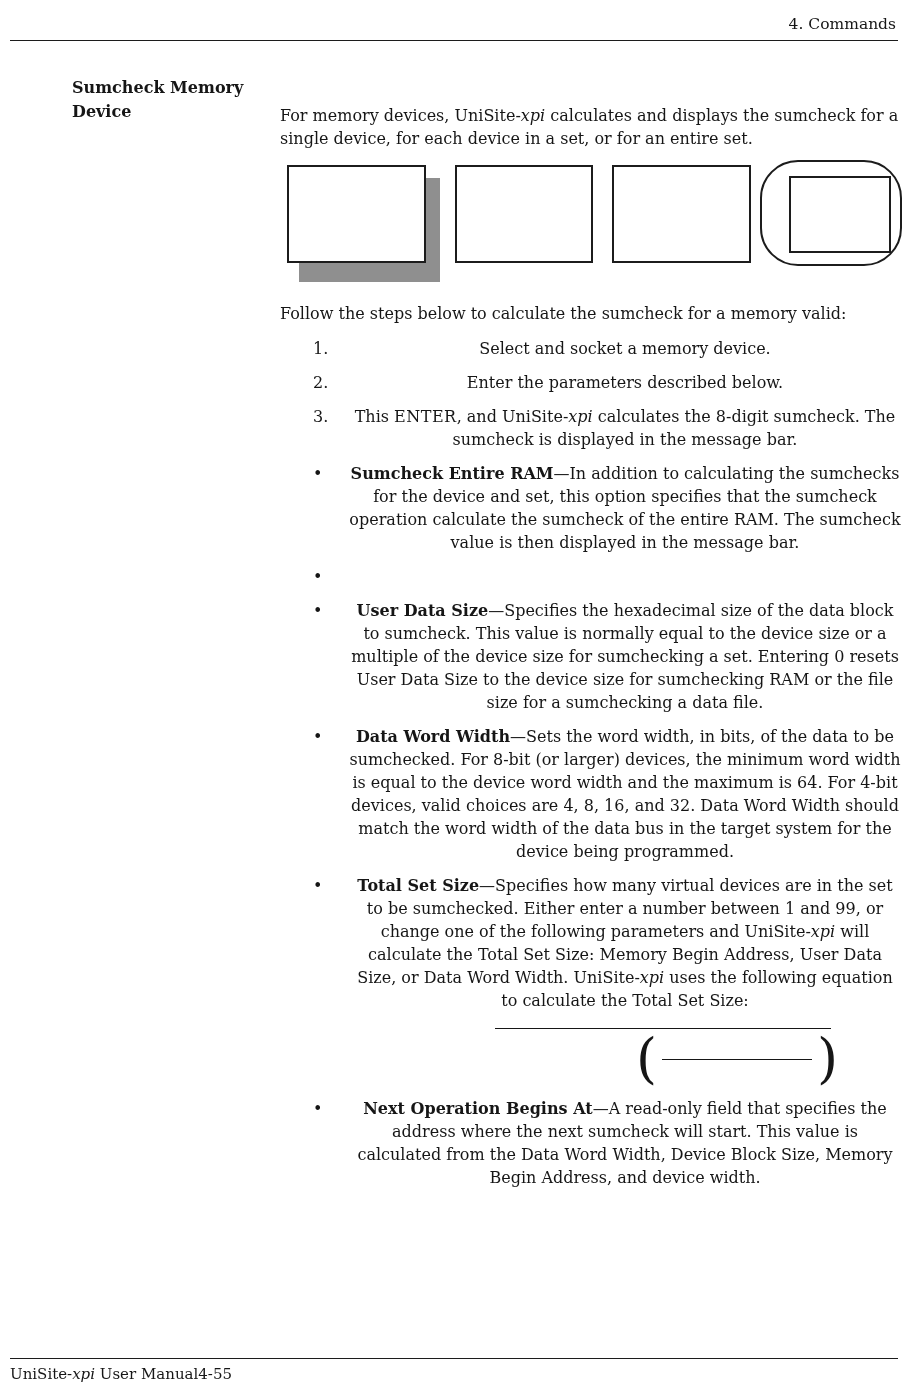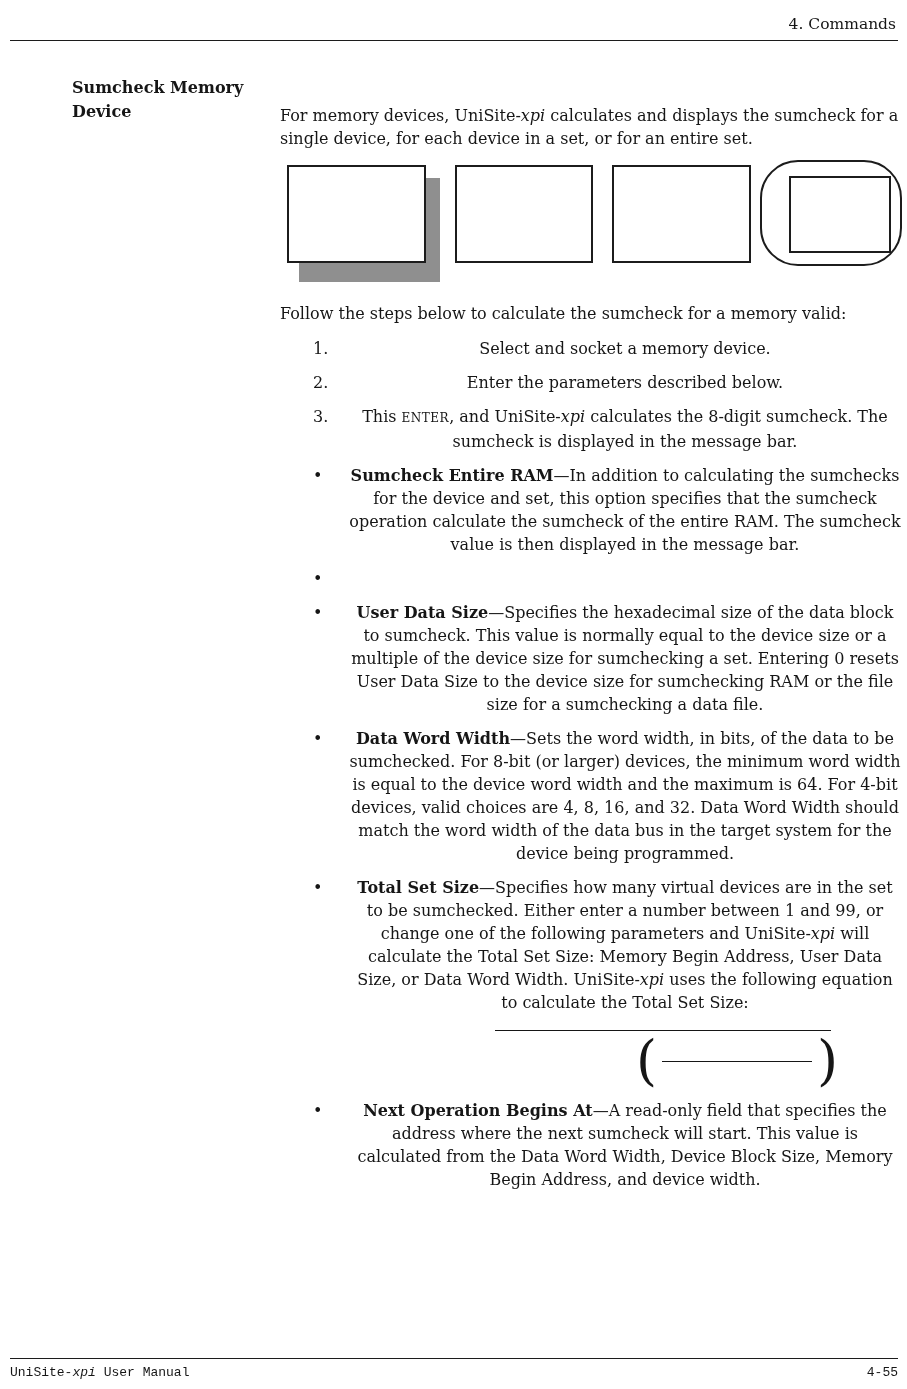--- a/index.html
+++ b/index.html
@@ -11,21 +11,21 @@
   .header { position:absolute; left:10px; top:0; width:888px;margin-top:9px; }
   .header-title { text-align:right; font-size:15.5px; padding:6px 2px 7px 0; }
 
   .content { position:absolute; left:36px; top:76px; width:866px; display:flex; }
   .side-col { width:244px; flex:none; }
   .side-heading { font-weight:bold; font-size:16px; line-height:24px; width:190px;margin-left:36px; }
   .main-col { flex:1; font-size:16px; line-height:23px; padding-top:28px; }
 
   .para { margin-bottom:12px; }
   .it { font-style:italic; }
-  .keycap { font-size:12px; letter-spacing:0.5px; }
+  .keycap { font-size:16px; letter-spacing:0.5px; }
 
   ol, ul { list-style:none; }
   li { display:flex; margin-bottom:11px; }
   .marker { width:35px; margin-left:33px; flex:none; }
   .li-body { flex:1;text-align:center; }
   .term { font-weight:bold; }
 
   .figure { position:relative; height:126px; margin:2px 0 14px; }
   .icon { position:absolute; }
   .shadow { position:absolute; left:12px; top:13px; width:141px; height:104px; background:#8f8f8f; }
@@ -34,21 +34,21 @@
                    border:2px solid #1c1c1c; border-radius:38px; background:#fff; }
   .inner-rect { position:absolute; left:29px; top:16px; width:102px; height:77px; border:2px solid #1c1c1c; }
 
   .equation { position:relative; height:64px; margin:2px 0 10px; }
   .eq-main-bar { position:absolute; left:215px; top:5px; width:336px; border-top:1.5px solid #161616; }
   .eq-denom { position:absolute; left:356px; top:10px; display:flex; align-items:center; height:52px; }
   .eq-paren { font-size:54px; line-height:52px; font-weight:normal; }
   .eq-inner-bar { width:150px; border-top:1.5px solid #161616; margin:0 5px; }
 
   .footer { position:absolute; left:10px; top:1358px; width:888px; }
-  .footer-row { display:flex; justify-content:space-between; font-size:13px; padding-top:6px;font-family:Liberation Mono, monospace; }
+  .footer-row { display:flex; justify-content:flex-start; font-size:15px; padding-top:6px; }
 </style>
 </head>
 <body>
 
 <div class="page">
 
   <div class="header">
     <div class="header-title">4. Commands</div>
     <div class="rule"></div>
   </div>

